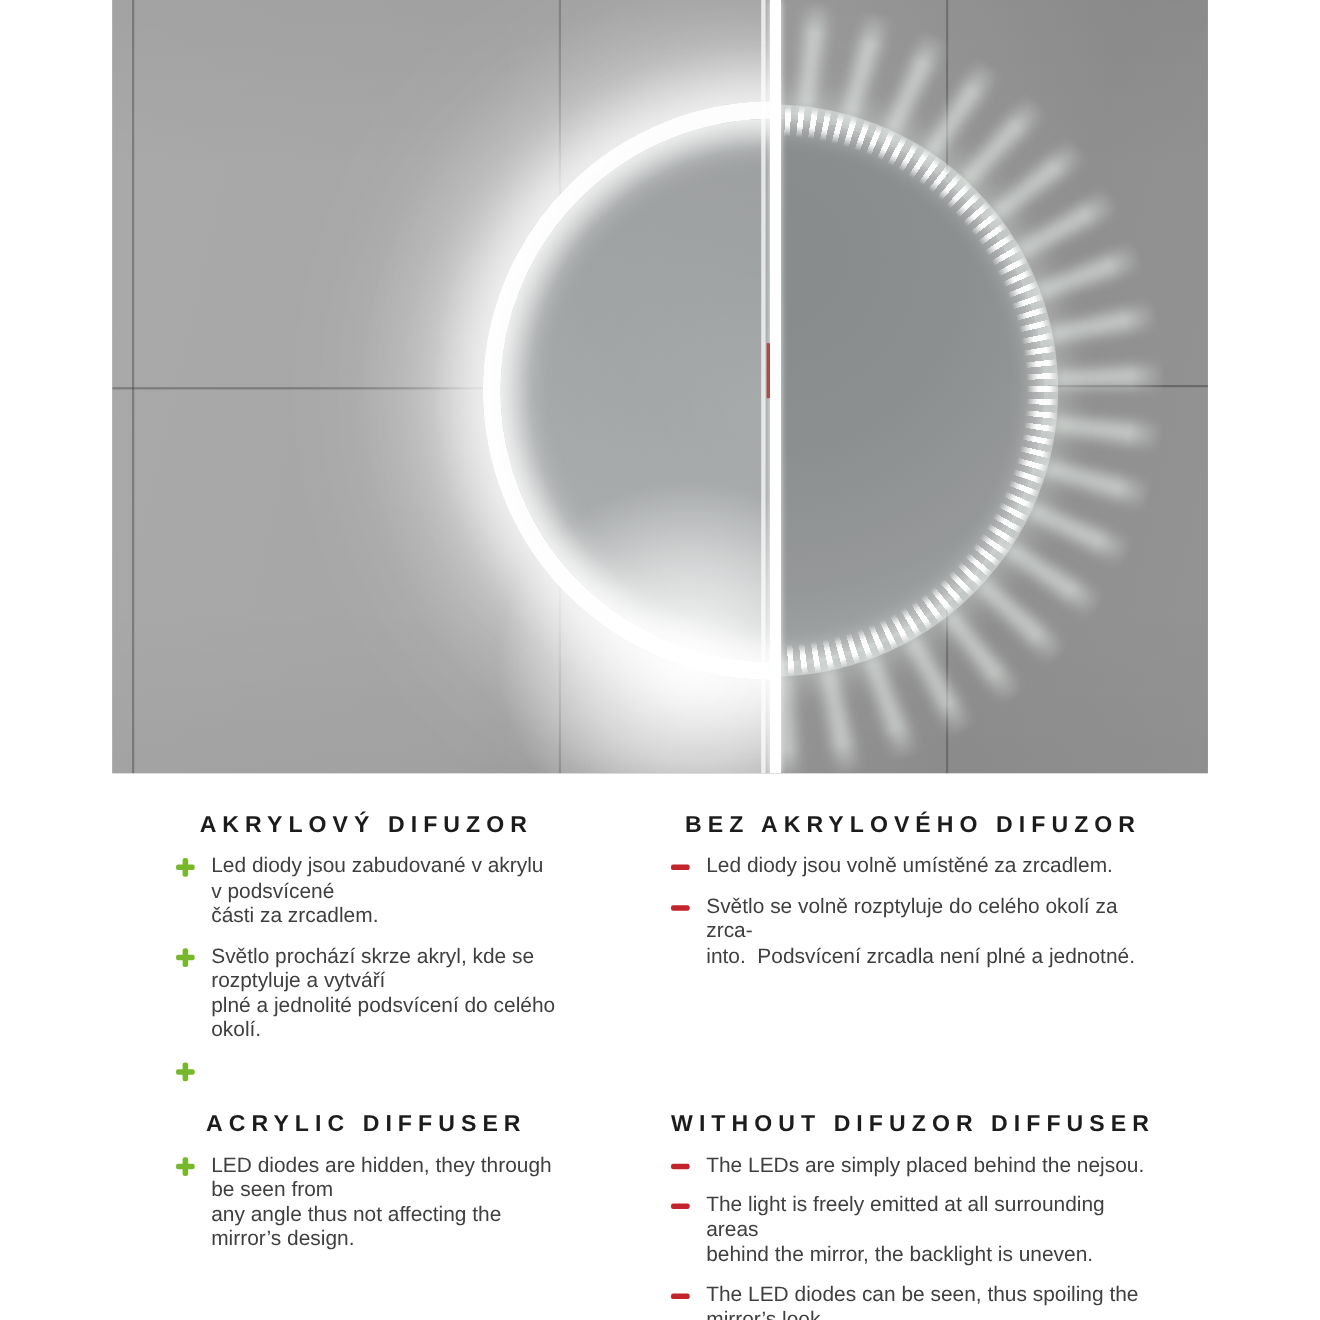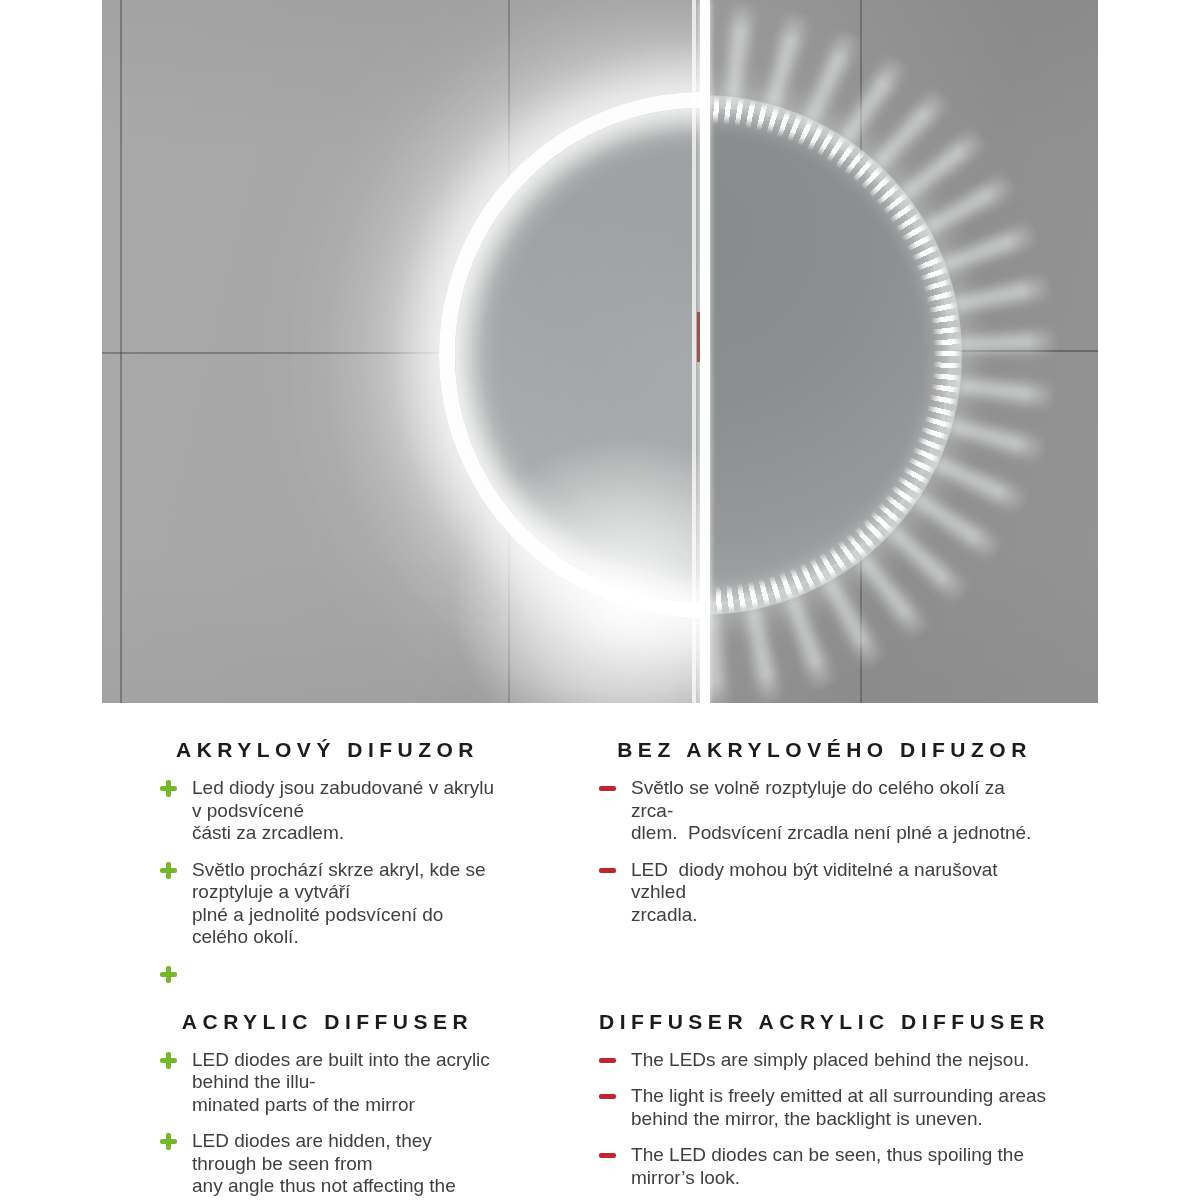--- a/index.html
+++ b/index.html
@@ -154,46 +154,40 @@
       </div>
       <div class="item">
         <span class="icon-plus"></span>
       </div>
     </div>
 
     <div class="section">
       <div class="section-title">BEZ AKRYLOVÉHO DIFUZOR</div>
       <div class="item">
         <span class="icon-minus"></span>
+        <span class="item-text">Led diody jsou volně umístěné za zrcadlem.</span>
+      </div>
+      <div class="item">
+        <span class="icon-minus"></span>
         <span class="item-text">Světlo se volně rozptyluje do celého okolí za zrca-
-dlem.  Podsvícení zrcadla není plné a jednotné.</span>
-      </div>
-      <div class="item">
-        <span class="icon-minus"></span>
-        <span class="item-text">LED  diody mohou být viditelné a narušovat vzhled
-zrcadla.</span>
+into.  Podsvícení zrcadla není plné a jednotné.</span>
       </div>
     </div>
 
     <div class="section">
       <div class="section-title">ACRYLIC DIFFUSER</div>
-      <div class="item">
-        <span class="icon-plus"></span>
-        <span class="item-text">LED diodes are built into the acrylic behind the illu-
-minated parts of the mirror</span>
-      </div>
       <div class="item">
         <span class="icon-plus"></span>
         <span class="item-text">LED diodes are hidden, they through be seen from
 any angle thus not affecting the mirror’s design.</span>
       </div>
     </div>
 
     <div class="section">
-      <div class="section-title">DIFFUSER ACRYLIC DIFFUSER</div>
+      <div class="section-title">WITHOUT DIFUZOR DIFFUSER</div>
       <div class="item">
         <span class="icon-minus"></span>
         <span class="item-text">The LEDs are simply placed behind the nejsou.</span>
       </div>
       <div class="item">
         <span class="icon-minus"></span>
         <span class="item-text">The light is freely emitted at all surrounding areas
 behind the mirror, the backlight is uneven.</span>
       </div>
       <div class="item">

